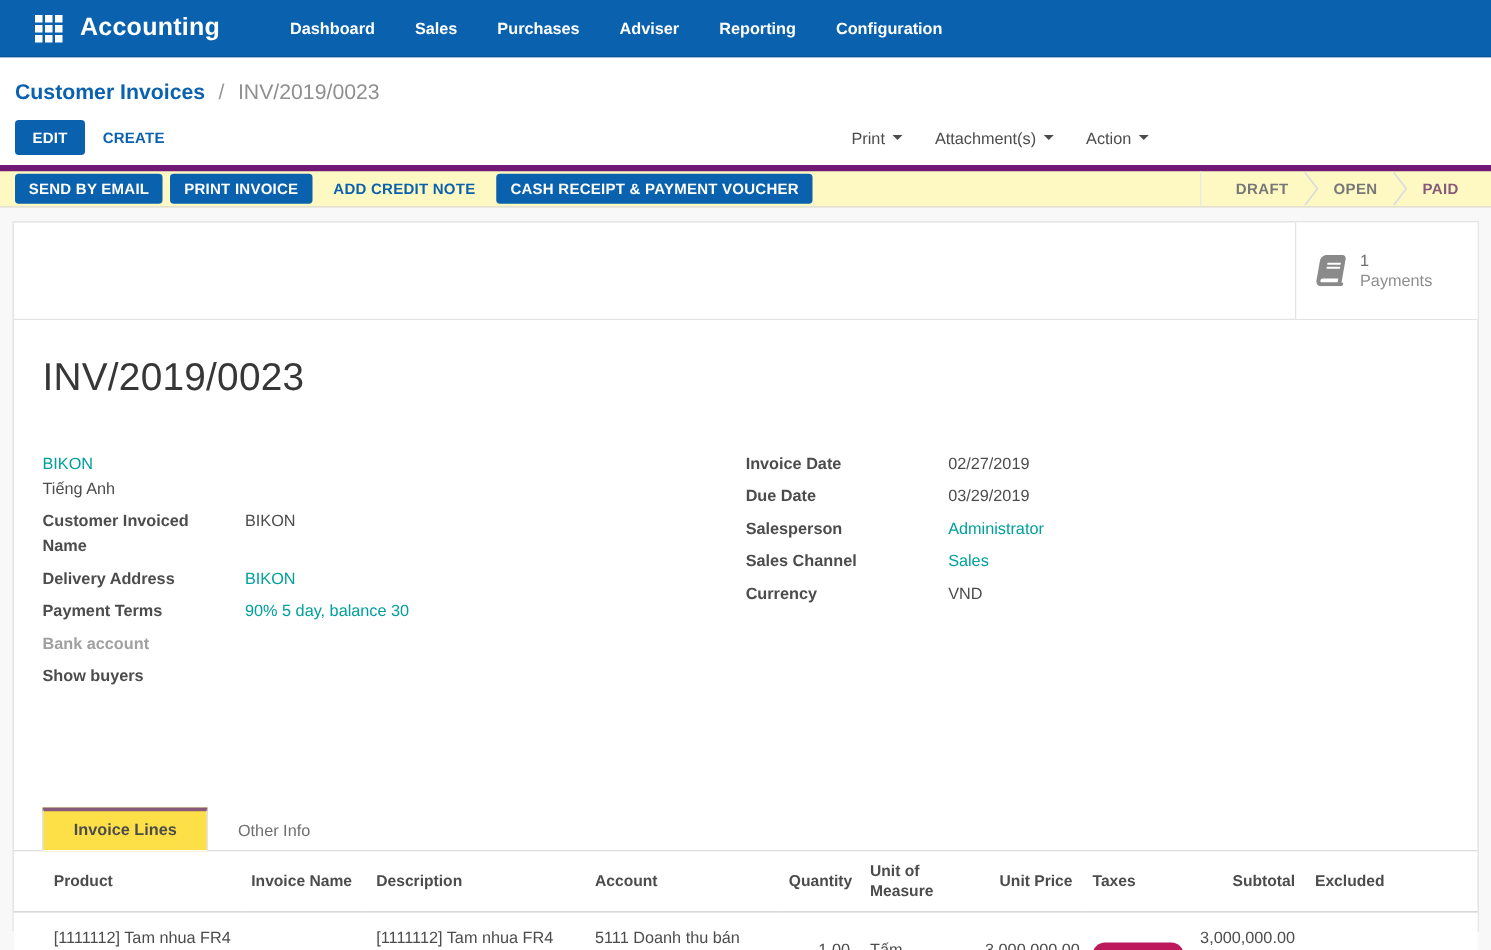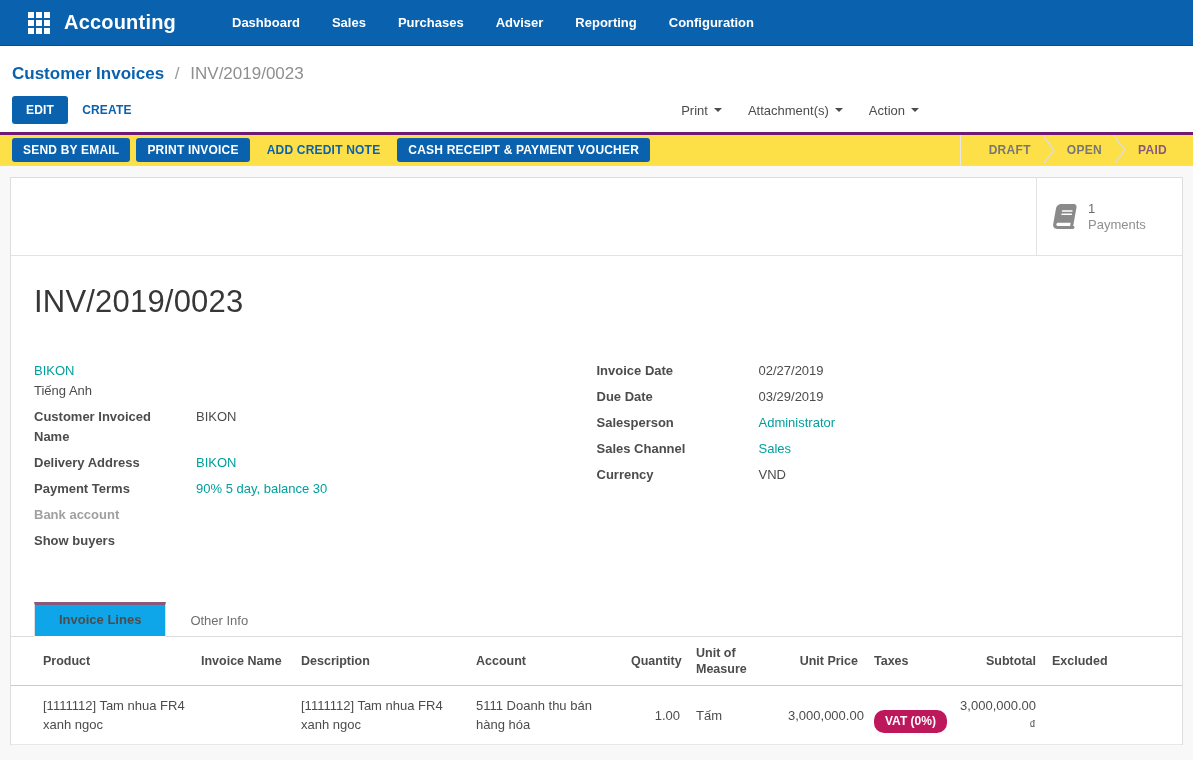--- a/index.html
+++ b/index.html
@@ -27,21 +27,21 @@
     padding:7px 14px; cursor:pointer; letter-spacing:.2px; }
   .btn-primary { background:#0a61ae; color:#fff; }
   .btn-flat { background:transparent; color:#0a61ae; }
   .cp-dropdowns { display:flex; align-items:center; gap:26px; margin-left:auto; margin-right:262px; }
   .dropdown { background:none; border:none; font-family:inherit; font-size:13px; color:#4c4c4c;
     cursor:pointer; display:flex; align-items:center; gap:6px; }
   .caret { width:0; height:0; border-left:4px solid transparent; border-right:4px solid transparent;
     border-top:4px solid #4c4c4c; display:inline-block; }
 
   
-  .statusbar { background:#fde047; border-top:3px solid #701a75; border-bottom:1px solid #d9d9d9;
+  .statusbar { background:#fef9c3; border-top:5px solid #701a75; border-bottom:1px solid #d9d9d9;
     height:34px; display:flex; align-items:center; padding:0 0 0 12px; }
   .sb-left { display:flex; align-items:center; gap:6px; }
   .sb-btn { font-size:12px; padding:5px 11px; }
   .sb-right { margin-left:auto; display:flex; align-items:center; height:100%;
     border-left:1px solid #e8e8e8; padding:0 14px 0 16px; }
   .sb-state { font-size:12px; font-weight:700; color:#777; padding:0 12px; letter-spacing:.3px; }
   .sb-state.active { color:#875a7b; }
   .sb-chevron { display:block; }
 
   
@@ -63,22 +63,22 @@
   .f-row { display:flex; padding:3px 0; font-size:13px; line-height:20px; }
   .f-label { width:162px; flex:none; font-weight:700; color:#4c4c4c; padding-right:14px; }
   .f-label.muted { color:#a0a0a0; }
   .f-value { color:#4c4c4c; }
   .f-value .link { color:#00a09d; cursor:pointer; }
   .f-sub { color:#4c4c4c; }
 
   
   .tabs { display:flex; border-bottom:1px solid #ddd; padding-left:23px; align-items:flex-end; }
   .tab { font-size:13px; padding:9px 24px; cursor:pointer; color:#6f6f6f; margin-bottom:-1px; }
-  .tab.active { background:#0ea5e9; border:1px solid #ddd; border-top:3px solid #875a7b; border-bottom:1px solid #fff;
-    color:#4c4c4c; font-weight:600; padding:7px 24px 9px 24px; }
+  .tab.active { background:#fde047; border:1px solid #ddd; border-top:3px solid #875a7b; border-bottom:1px solid #fff;
+    color:#4c4c4c; font-weight:600; padding:7px 24px 9px 24px;margin-top:44px; }
 
   table.lines { width:100%; border-collapse:collapse; table-layout:fixed; }
   .lines th { font-size:12.5px; font-weight:700; color:#4c4c4c; text-align:left; vertical-align:middle;
     padding:8px 8px; line-height:16px; border-bottom:1px solid #ccc; height:46px; }
   .lines td { font-size:13px; color:#4c4c4c; padding:10px 8px; line-height:19px; vertical-align:middle;
     border-bottom:1px solid #e8e8e8; background:#fff; }
   .lines th:first-child, .lines td:first-child { padding-left:32px; }
   .lines .num { text-align:right; }
   .tax-pill { display:inline-block; background:#be185d; color:#fff; font-size:12px; font-weight:700;
     border-radius:10px; padding:2px 11px; white-space:nowrap;margin-top:12px; }

